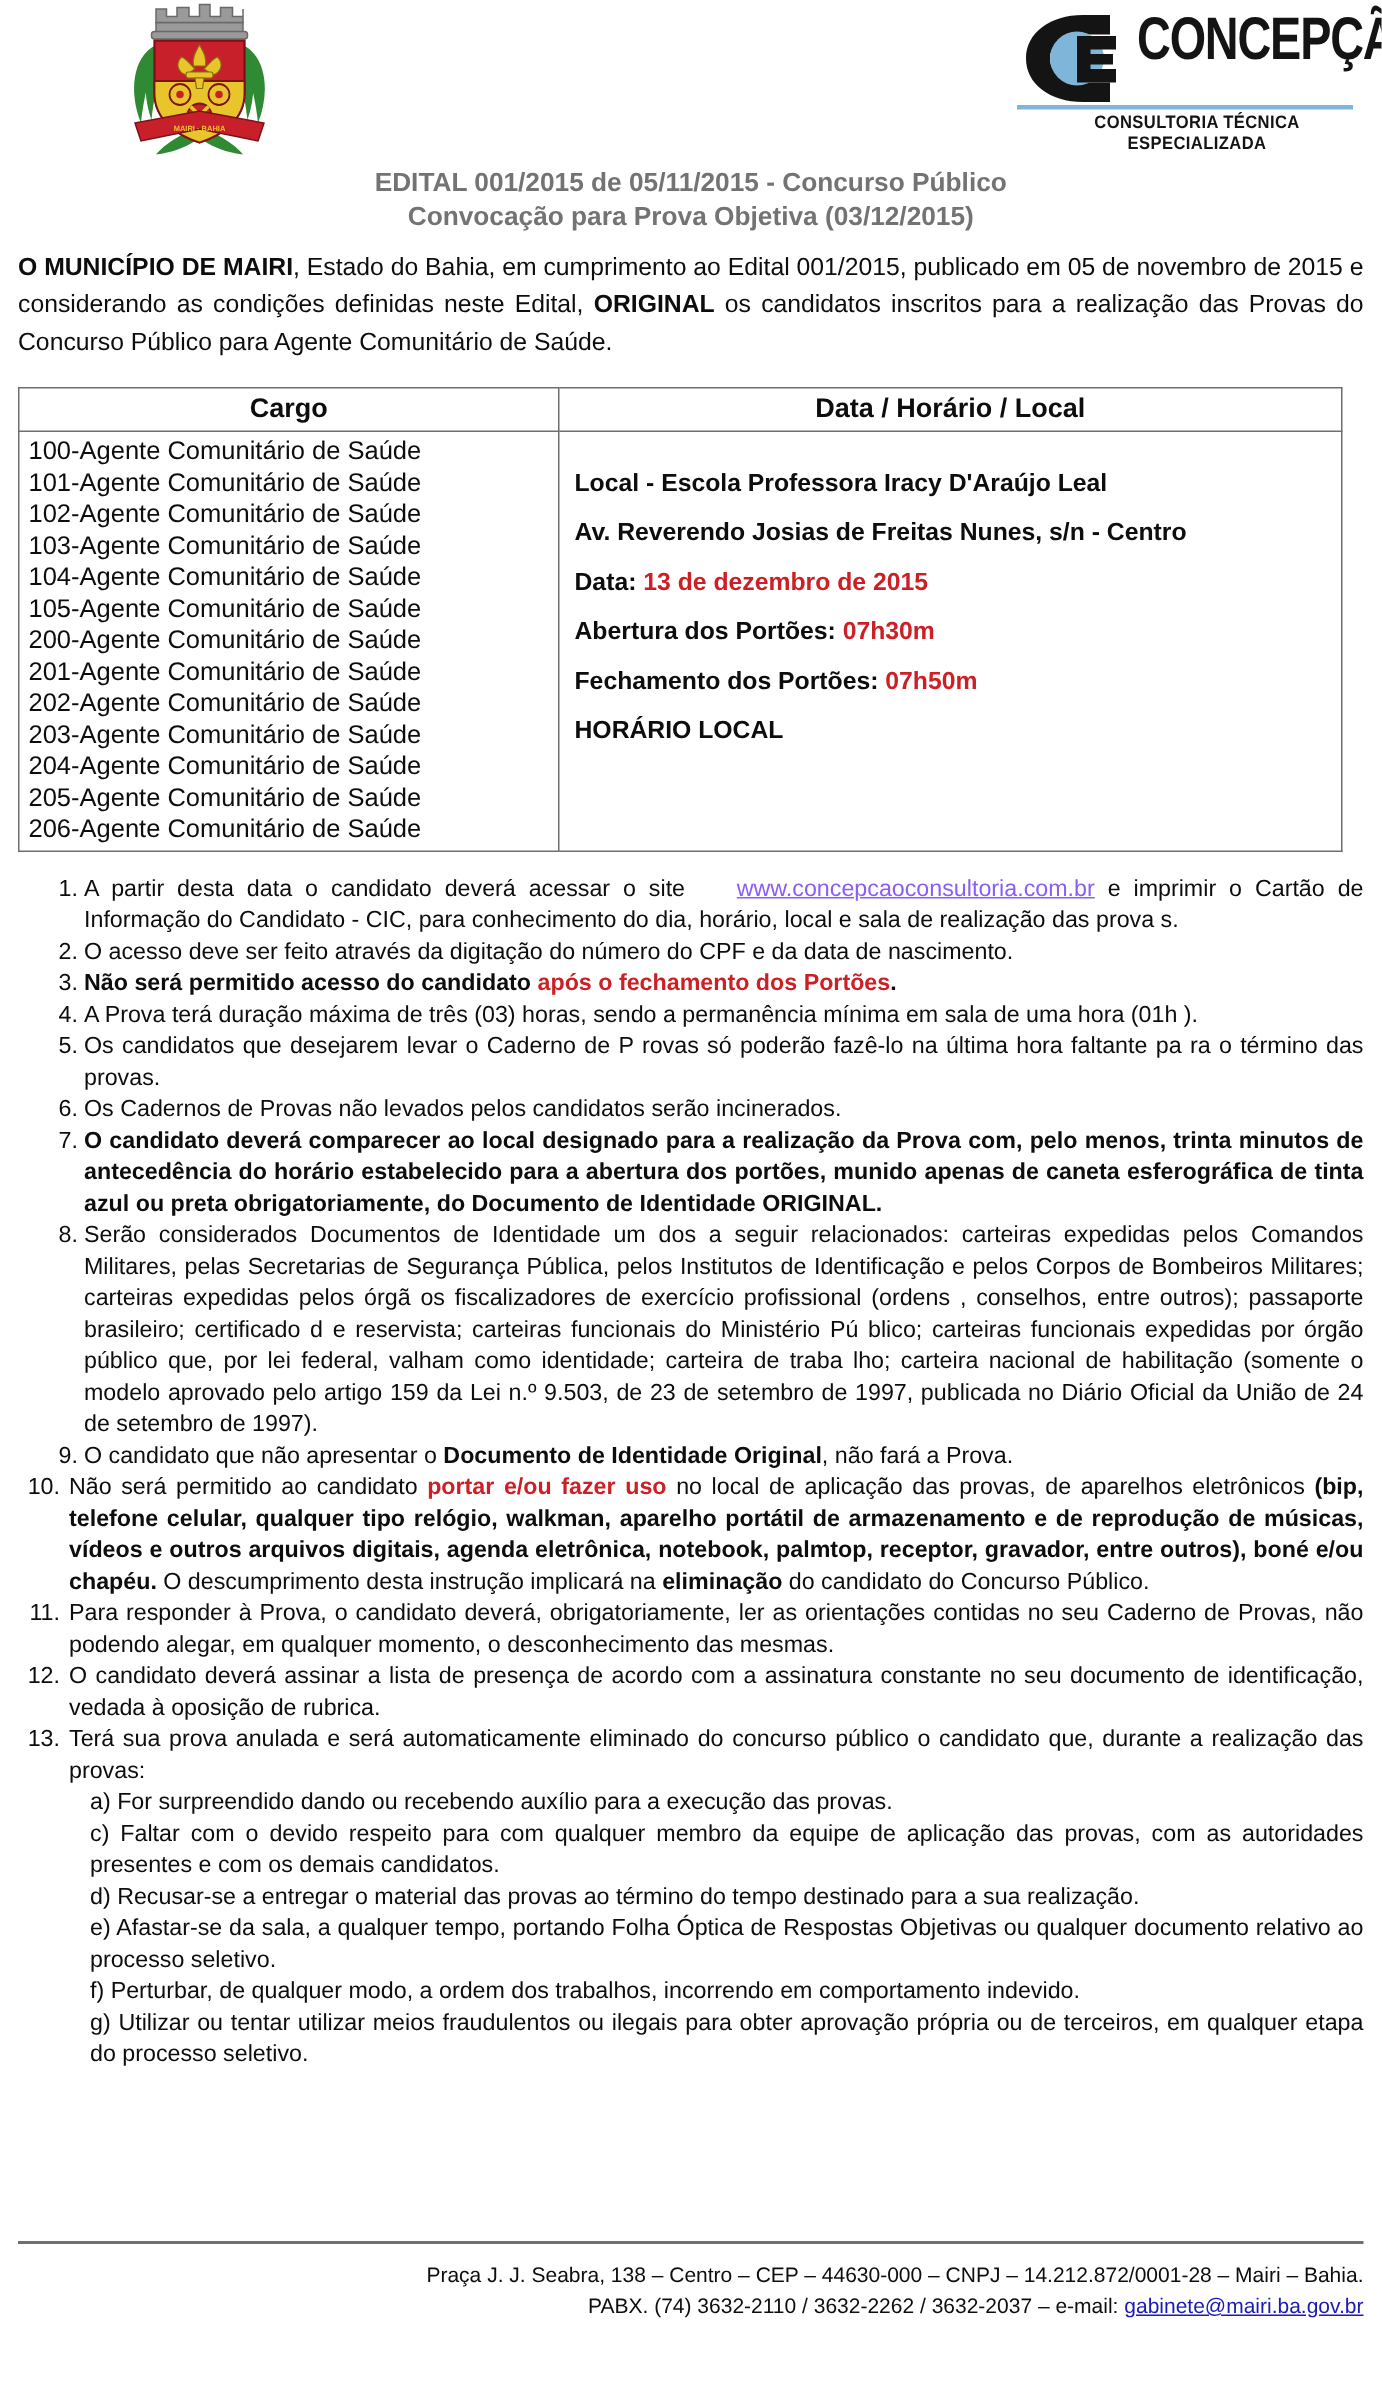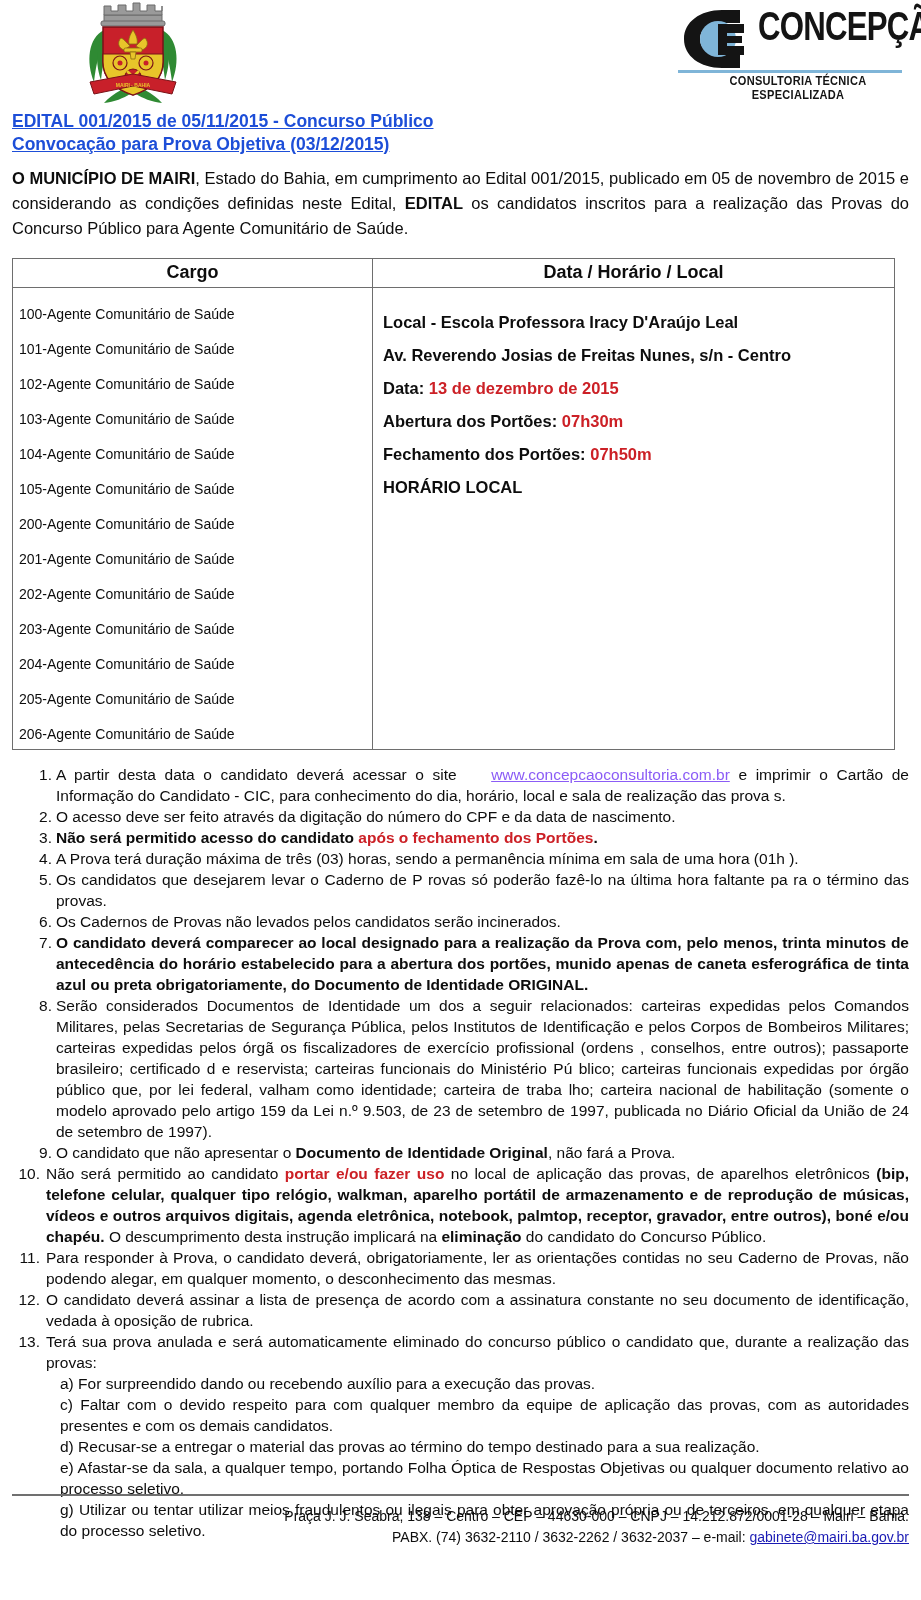--- a/index.html
+++ b/index.html
@@ -27,21 +27,21 @@
     color:#141414; line-height:1; transform: scaleX(0.78); transform-origin: left top;
   }
   .concepcao .rule { position:absolute; left:0px; top:66px; width:224px; height:3px; background:#7fb5d8; }
   .concepcao .logo-sub {
     position:absolute; left:16px; top:70px; width:208px;
     font-size:12px; font-weight:700; letter-spacing:0.3px; color:#141414;
     text-align:center; transform: scaleX(0.92); transform-origin: center top;
   }
 
   
-  .doc-title { text-align:left; font-weight:700; font-size:17.5px; line-height:23px; margin-top:2px; color:#1d4ed8;text-decoration:underline;}
+  .doc-title { text-align:center; font-weight:700; font-size:17.5px; line-height:23px; margin-top:2px; color:#737373;}
   .doc-title .l2 { display:block; }
 
   
   .intro {
     margin-top: 10px;
     font-size: 16.5px;
     line-height: 25px;
     text-align: justify;
     color:#0d0d0d;
   }
@@ -61,21 +61,21 @@
   table.main th {
     font-size: 18px;
     font-weight: 700;
     text-align: center;
     padding: 3px 0 4px 0;
     color:#0d0d0d;
   }
   col.c1 { width: 360px; }
   col.c2 { width: 522px; }
   td.cargo-cell { padding: 2px 0 4px 6px; }
-  td.cargo-cell .cargo-line { font-size:14px; line-height:21px; color:#0d0d0d;margin-top:14px; }
+  td.cargo-cell .cargo-line { font-size:17px; line-height:21px; color:#0d0d0d; }
   td.info-cell { padding: 18px 10px 10px 10px; text-align:left;margin-top:16px; }
   td.info-cell .info-line { font-size:16.5px; font-weight:700; line-height:33px; color:#0d0d0d; }
   td.info-cell .info-line.plain { font-weight:700; }
   .red { color:#cc2026; }
 
   
   ol.rules { margin: 14px 0 0 0; padding: 0; list-style: none; counter-reset: r; }
   ol.rules > li {
     position: relative;
     padding-left: 44px;
@@ -166,21 +166,21 @@
       <div class="rule"></div>
       <div class="logo-sub">CONSULTORIA TÉCNICA ESPECIALIZADA</div>
     </div>
   </div>
 
   <div class="doc-title">
     <span>EDITAL 001/2015 de 05/11/2015 - Concurso Público</span>
     <span class="l2">Convocação para Prova Objetiva (03/12/2015)</span>
   </div>
 
-  <p class="intro"><b>O MUNICÍPIO DE MAIRI</b><span>, Estado do Bahia, em cumprimento ao Edital 001/2015, publicado em 05 de novembro de 2015 e considerando as condições definidas neste Edital, </span><b>EDITAL</b><span> os candidatos inscritos para a realização das Provas do Concurso Público para  Agente Comunitário de Saúde.</span></p>
+  <p class="intro"><b>O MUNICÍPIO DE MAIRI</b><span>, Estado do Bahia, em cumprimento ao Edital 001/2015, publicado em 05 de novembro de 2015 e considerando as condições definidas neste Edital, </span><b>ORIGINAL</b><span> os candidatos inscritos para a realização das Provas do Concurso Público para  Agente Comunitário de Saúde.</span></p>
 
   <table class="main">
     <colgroup>
         <col class="c1">
         <col class="c2">
       </colgroup>
     <thead>
       <tr>
         <th>Cargo</th>
         <th>Data / Horário / Local</th>
@@ -265,20 +265,21 @@
       <span class="num">12.</span><span>O candidato deverá assinar a lista de presença de acordo com a assinatura constante no seu documento de identificação, vedada à oposição de rubrica.</span>
     </li>
 
     <li class="wide">
       <span class="num">13.</span><span>Terá sua prova anulada e será automaticamente eliminado do concurso público o candidato que, durante a realização das provas:</span>
       <ul class="sublist">
         <li>a) For surpreendido dando ou recebendo auxílio para a execução das provas.</li>
         <li>c) Faltar com o devido respeito para com qualquer membro da equipe de aplicação das provas, com as autoridades presentes e com os demais candidatos.</li>
         <li>d) Recusar-se a entregar o material das provas ao término do tempo destinado para a sua realização.</li>
         <li>e) Afastar-se da sala, a qualquer tempo, portando Folha Óptica de Respostas Objetivas ou qualquer documento relativo ao processo seletivo.</li>
+        <li>f) Perturbar, de qualquer modo, a ordem dos trabalhos, incorrendo em comportamento indevido.</li>
         <li>g) Utilizar ou tentar utilizar meios fraudulentos ou ilegais para obter aprovação própria ou de terceiros, em qualquer etapa do processo seletivo.</li>
       </ul>
     </li>
   </ol>
 
   <div class="footer-wrap">
     <div class="footer-rule"></div>
     <div class="footer">
       <div>Praça J. J. Seabra, 138 – Centro – CEP – 44630-000 – CNPJ – 14.212.872/0001-28 – Mairi – Bahia.</div>
       <div><span>PABX. (74) 3632-2110 / 3632-2262 / 3632-2037 – e-mail: </span><a href="#">gabinete@mairi.ba.gov.br</a></div>

